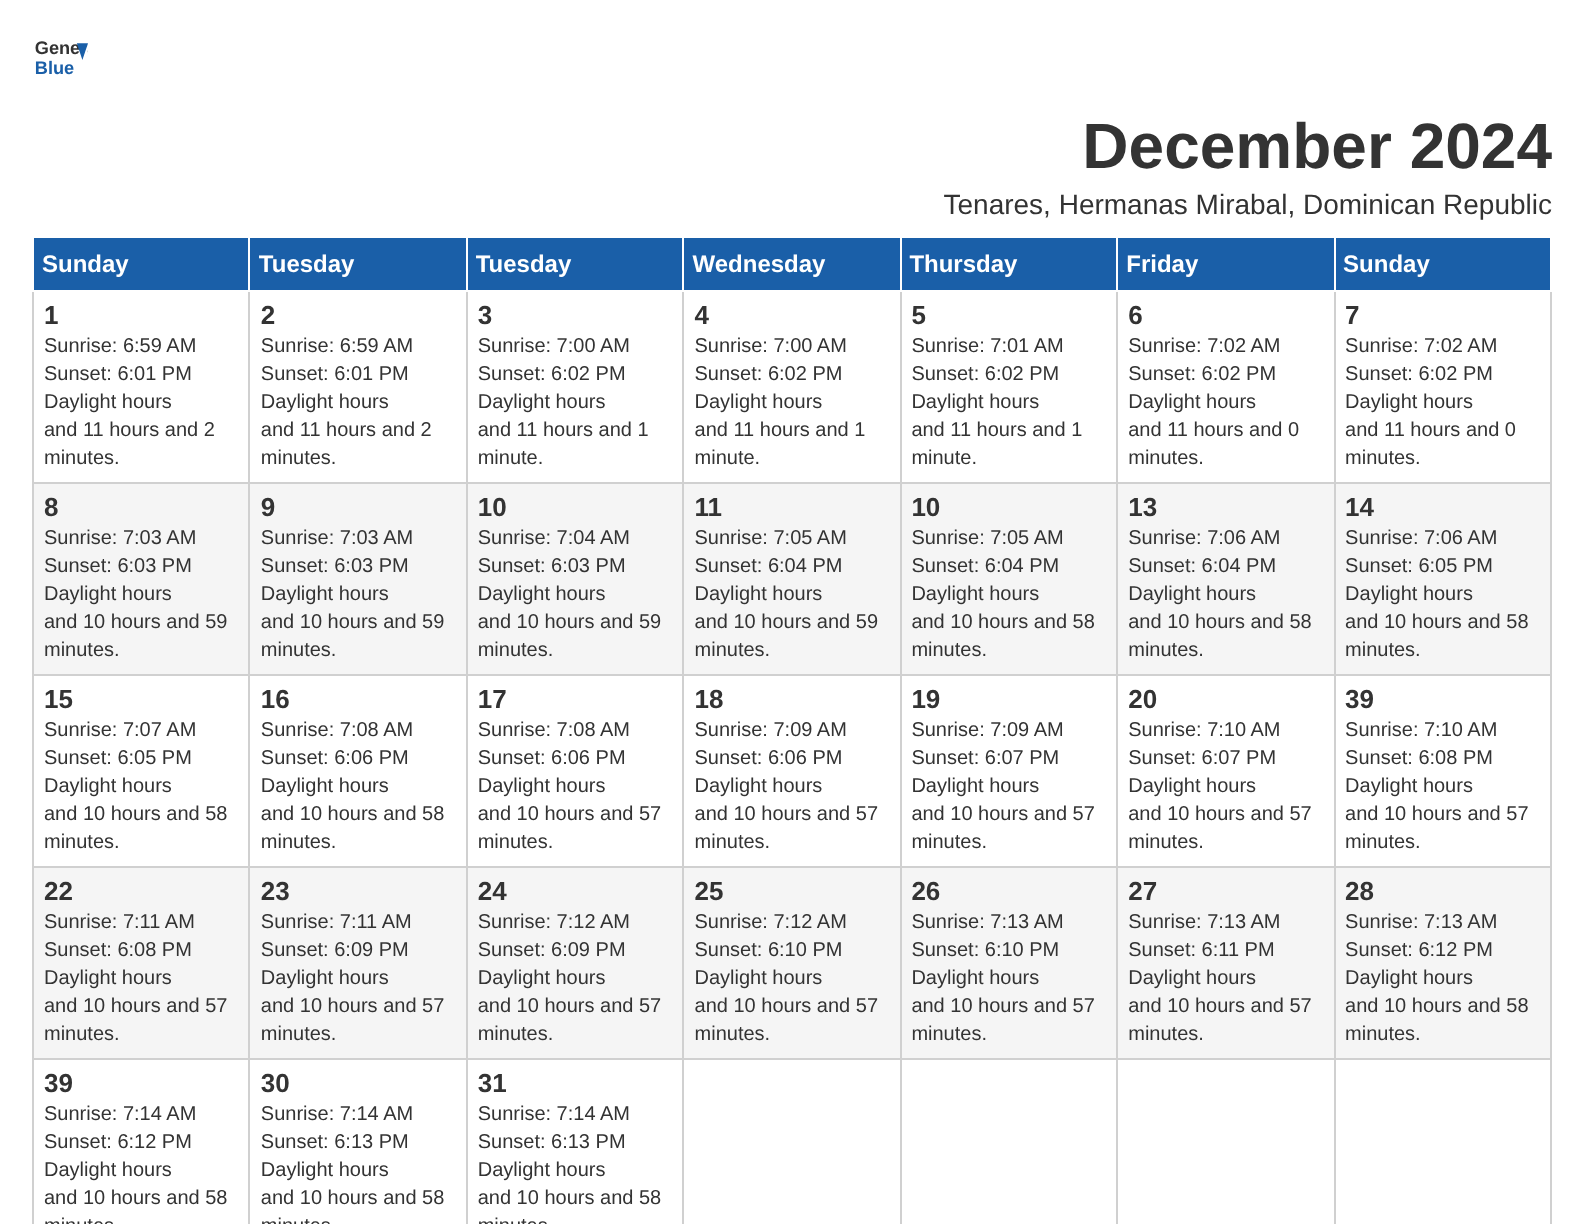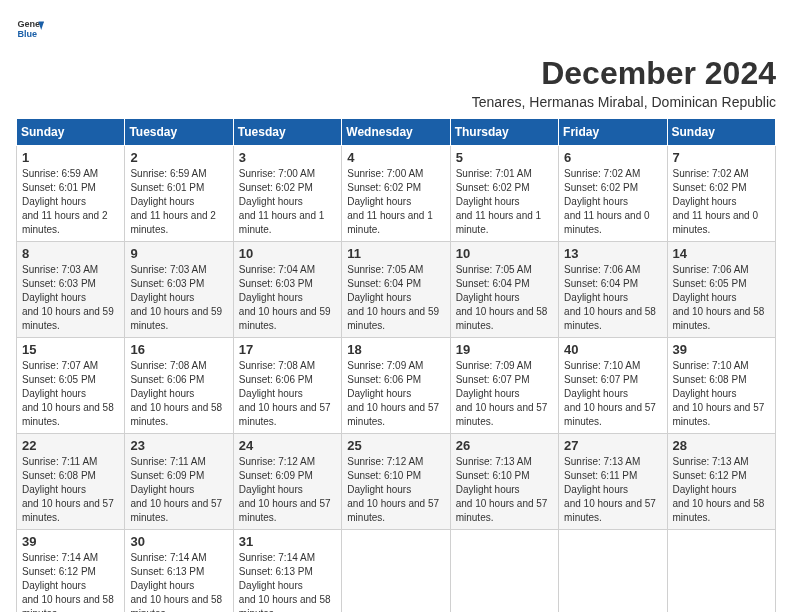--- a/index.html
+++ b/index.html
@@ -187,21 +187,21 @@
         </td>
         <td>
           <span class="day-number">18</span>
           <div class="cell-content">Sunrise: 7:09 AM<br>Sunset: 6:06 PM<br>Daylight hours<br>and 10 hours and 57 minutes.</div>
         </td>
         <td>
           <span class="day-number">19</span>
           <div class="cell-content">Sunrise: 7:09 AM<br>Sunset: 6:07 PM<br>Daylight hours<br>and 10 hours and 57 minutes.</div>
         </td>
         <td>
-          <span class="day-number">40</span>
+          <span class="day-number">20</span>
           <div class="cell-content">Sunrise: 7:10 AM<br>Sunset: 6:07 PM<br>Daylight hours<br>and 10 hours and 57 minutes.</div>
         </td>
         <td>
           <span class="day-number">39</span>
           <div class="cell-content">Sunrise: 7:10 AM<br>Sunset: 6:08 PM<br>Daylight hours<br>and 10 hours and 57 minutes.</div>
         </td>
       </tr>
       <tr>
         <td>
           <span class="day-number">22</span>

